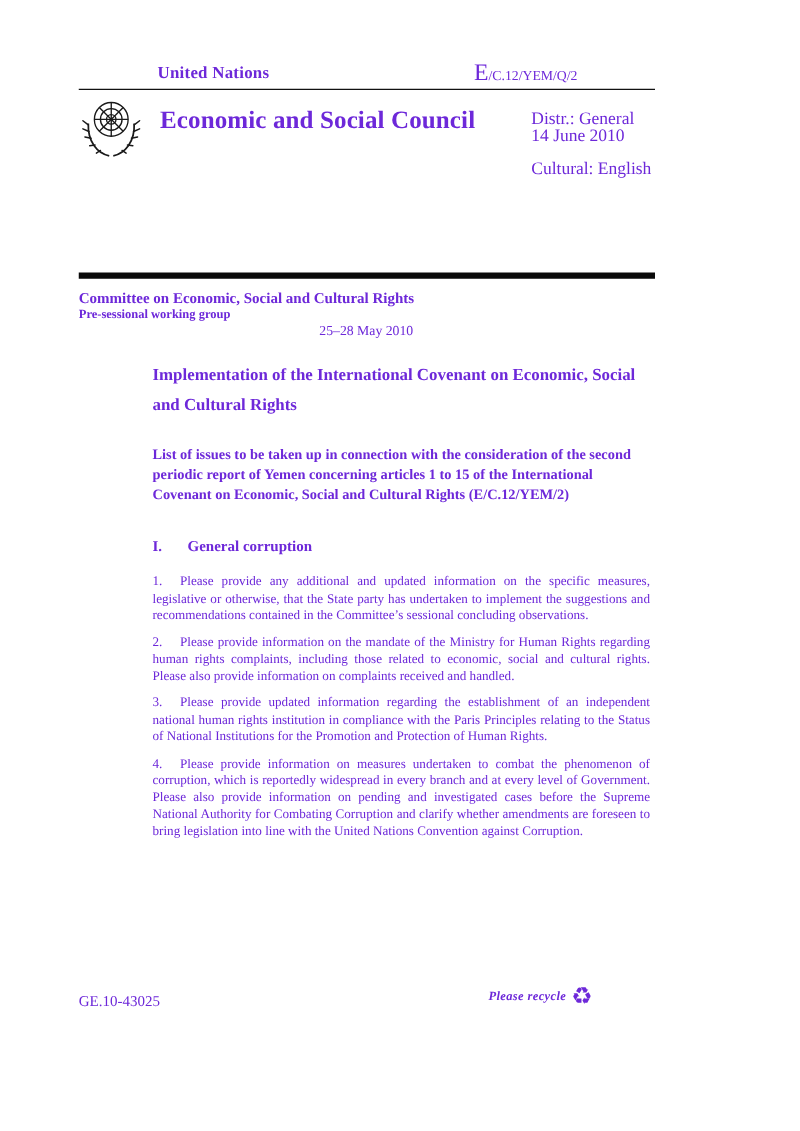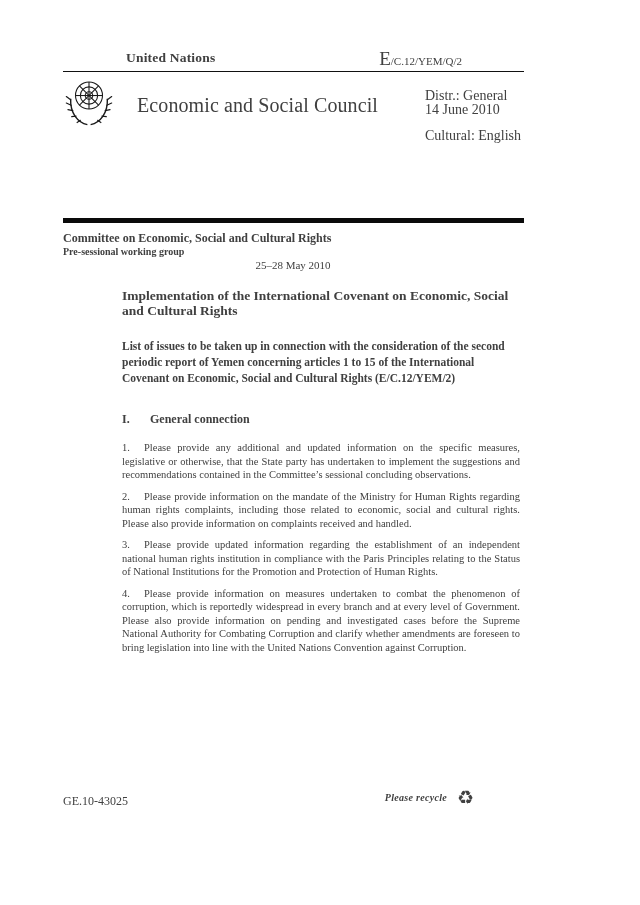--- a/index.html
+++ b/index.html
@@ -6,21 +6,21 @@
     margin: 0;
     padding: 0;
     background: #ffffff;
   }
   .page {
     position: relative;
     width: 524px;
     height: 905px;
     background: #ffffff;
     font-family: "Liberation Serif", serif;
-    color: #404040;
+    color: #6d28d9;
     overflow: hidden;
   }
 
   
   .org-name {
     position: absolute;
     left: 126px;
     top: 50px;
     font-size: 13.5px;
     font-weight: bold;
@@ -52,23 +52,23 @@
     position: absolute;
     left: 62px;
     top: 75px;
     width: 54px;
     height: 54px;
   }
   .council-name {
     position: absolute;
     left: 126px;
     top: 83px;
-    margin: 11px;
+    margin: 2px;
     font-size: 20px;
-    font-weight: normal;
+    font-weight: bold;
     letter-spacing: 0.1px;
   }
   .distr-block {
     position: absolute;
     left: 425px;
     top: 89px;
     font-size: 14px;
     line-height: 14px;
   }
   .distr-block .orig {
@@ -110,21 +110,21 @@
   .content {
     position: absolute;
     left: 122px;
     top: 288px;
     width: 398px;
   }
   .doc-title {
     margin: 0 0 20px 0;
     font-size: 13.5px;
     font-weight: bold;
-    line-height: 15px;
+    line-height: 24px;
   }
   .doc-subtitle {
     margin: 0 0 26px 0;
     font-size: 11.5px;
     font-weight: bold;
     line-height: 16px;
   }
   .section-heading {
     margin: 0 0 15px 0;
     font-size: 12px;
@@ -152,21 +152,21 @@
     left: 63px;
     top: 794px;
     font-size: 12px;
   }
   .recycle-block {
     position: absolute;
     right: 50px;
     top: 788px;
     display: flex;
     align-items: center;
-    gap: 10px;
+    gap: 4px;
   }
   .recycle-label {
     font-size: 10px;
     font-weight: bold;
     font-style: italic;
     letter-spacing: 0.3px;
   }
   .recycle-glyph {
     font-family: "DejaVu Sans", sans-serif;
     font-size: 19px;
@@ -229,21 +229,21 @@
     <div class="session-group">Pre-sessional working group</div>
     <div class="session-dates">25–28 May 2010</div>
   </div>
 
   <div class="content">
     <h2 class="doc-title">Implementation of the International Covenant on Economic, Social and Cultural Rights</h2>
 
     <p class="doc-subtitle">List of issues to be taken up in connection with the consideration of the second periodic report of Yemen concerning articles 1 to 15 of the International Covenant on Economic, Social and Cultural Rights (E/C.12/YEM/2)</p>
 
     <h3 class="section-heading">
-      <span class="sec-num">I.</span><span>General connection</span>
+      <span class="sec-num">I.</span><span>General corruption</span>
     </h3>
 
     <p class="para">
       <span class="para-num">1.</span><span>Please provide any additional and updated information on the specific measures, legislative or otherwise, that the State party has undertaken to implement the suggestions and recommendations contained in the Committee’s sessional concluding observations.</span>
     </p>
 
     <p class="para">
       <span class="para-num">2.</span><span>Please provide information on the mandate of the Ministry for Human Rights regarding human rights complaints, including those related to economic, social and cultural rights. Please also provide information on complaints received and handled.</span>
     </p>
 

